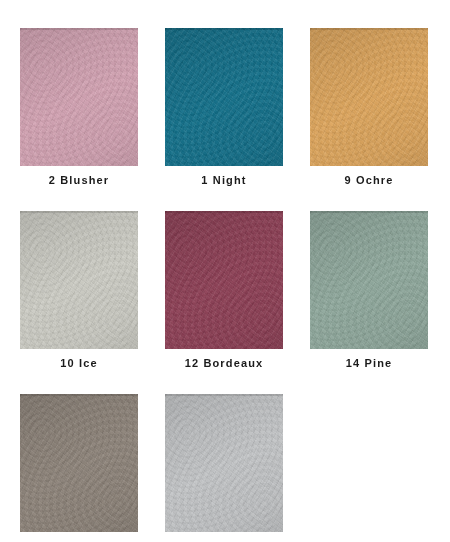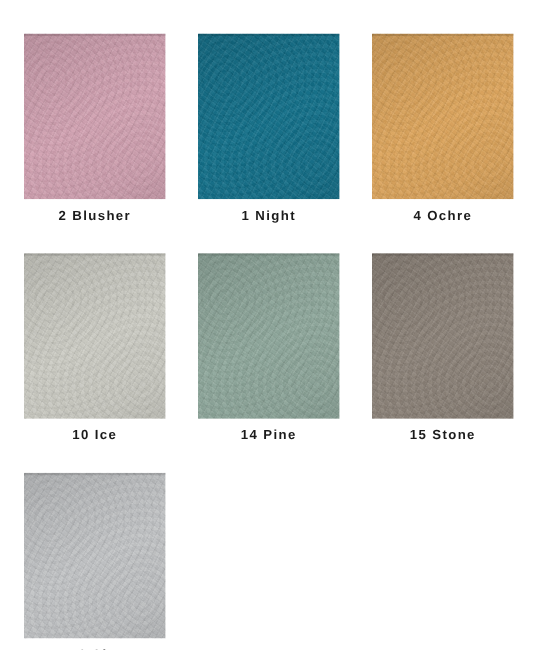--- a/index.html
+++ b/index.html
@@ -152,33 +152,42 @@
     </div>
 
 
     <div class="swatch-cell">
       <div class="swatch-chip">
         <div class="chip-base" style="background-color: rgb(221, 165, 92);"></div>
         <div class="chip-grain"></div>
         <div class="chip-shade"></div>
         <div class="chip-topedge"></div>
       </div>
-      <div class="swatch-label">4 Ochre</div>
+      <div class="swatch-label">9 Ochre</div>
     </div>
 
     <div class="swatch-cell">
       <div class="swatch-chip">
         <div class="chip-base" style="background-color: rgb(204, 204, 196);"></div>
         <div class="chip-grain"></div>
         <div class="chip-shade"></div>
         <div class="chip-topedge"></div>
       </div>
       <div class="swatch-label">10 Ice</div>
     </div>
 
+    <div class="swatch-cell">
+      <div class="swatch-chip">
+        <div class="chip-base" style="background-color: rgb(141, 63, 85);"></div>
+        <div class="chip-grain"></div>
+        <div class="chip-shade"></div>
+        <div class="chip-topedge"></div>
+      </div>
+      <div class="swatch-label">12 Bordeaux</div>
+    </div>
 
     <div class="swatch-cell">
       <div class="swatch-chip">
         <div class="chip-base" style="background-color: rgb(143, 168, 156);"></div>
         <div class="chip-grain"></div>
         <div class="chip-shade"></div>
         <div class="chip-topedge"></div>
       </div>
       <div class="swatch-label">14 Pine</div>
     </div>

